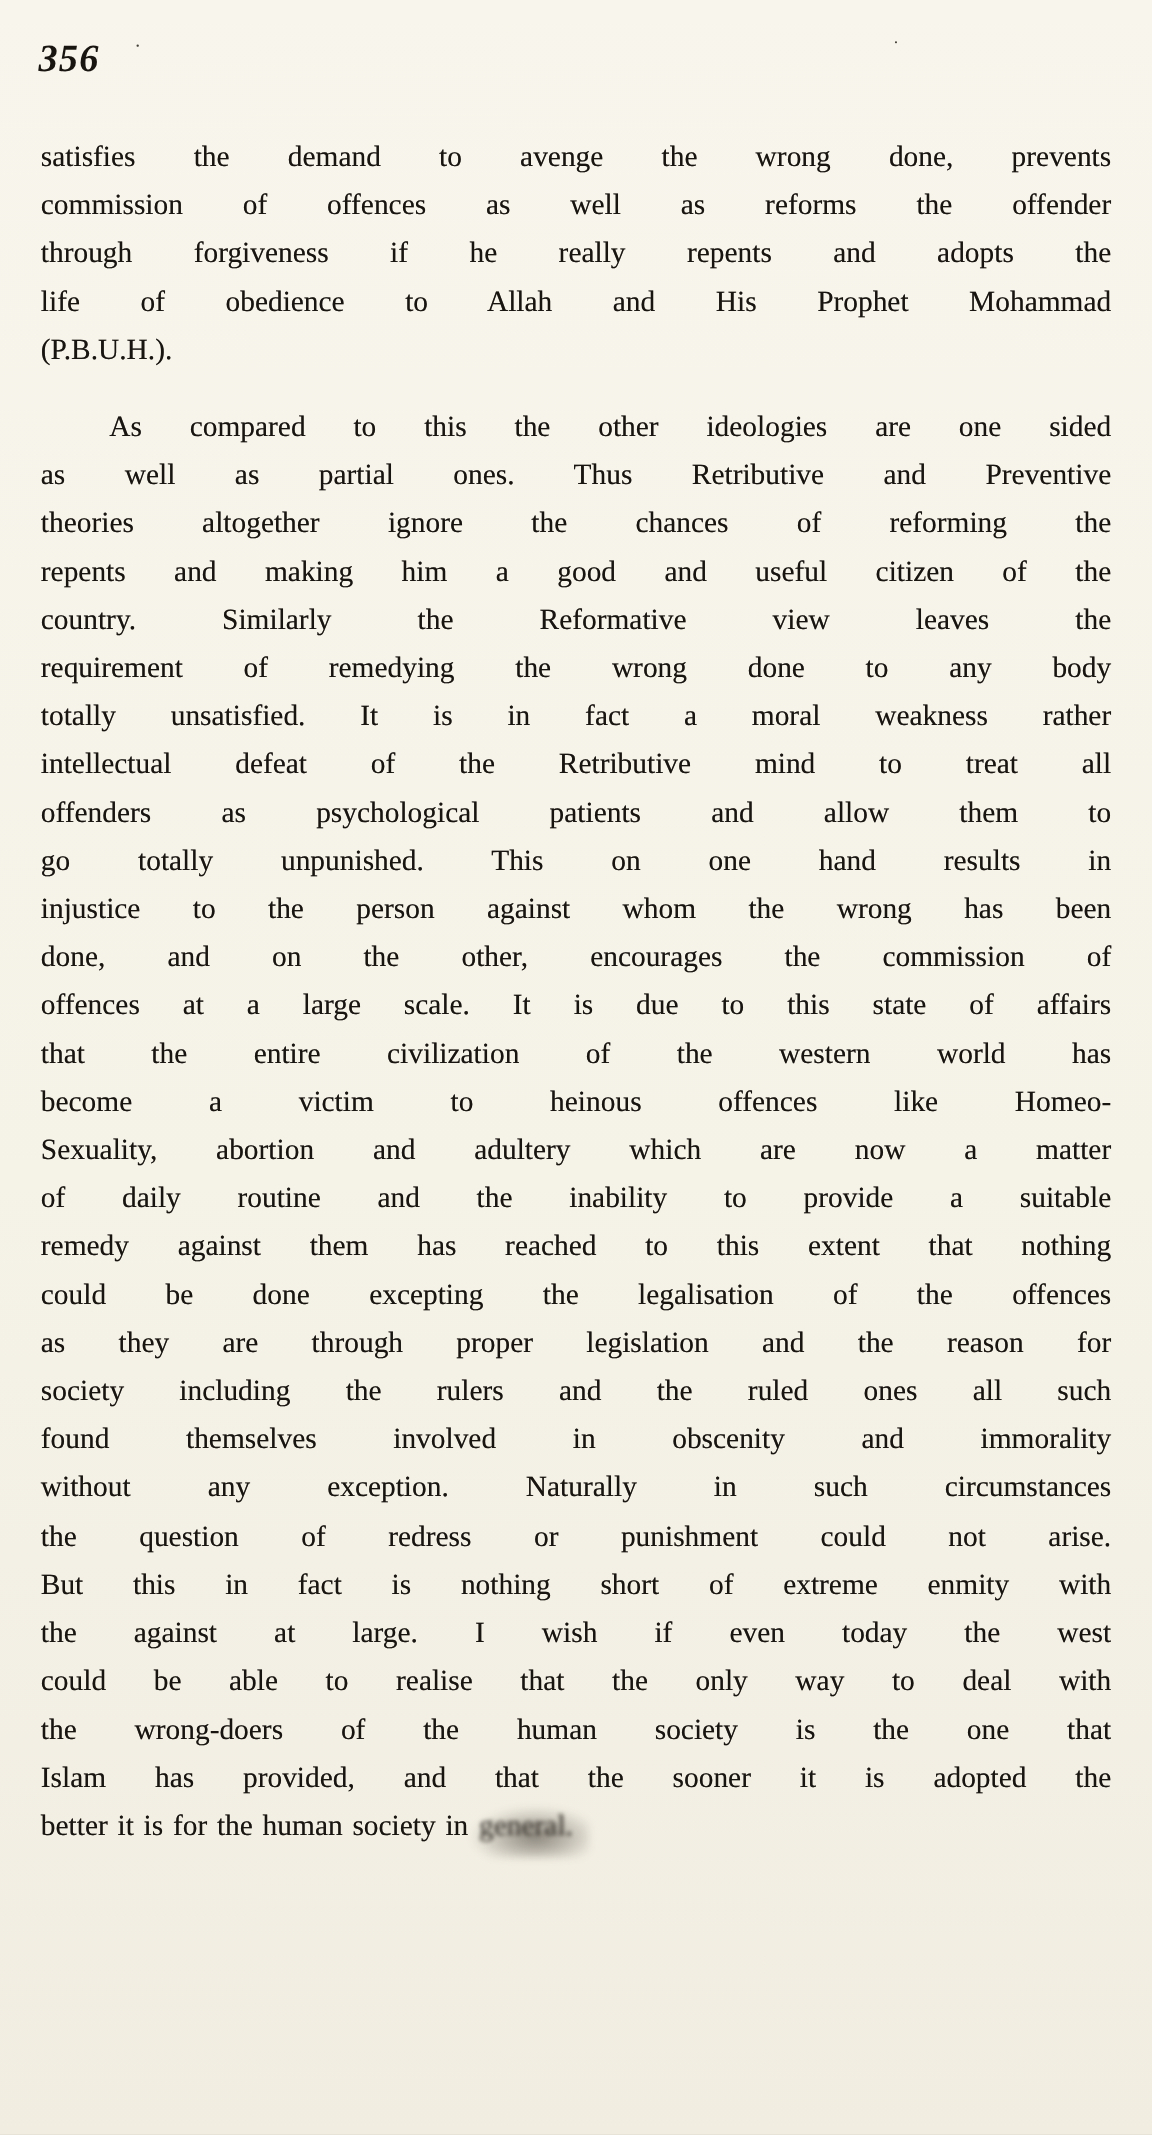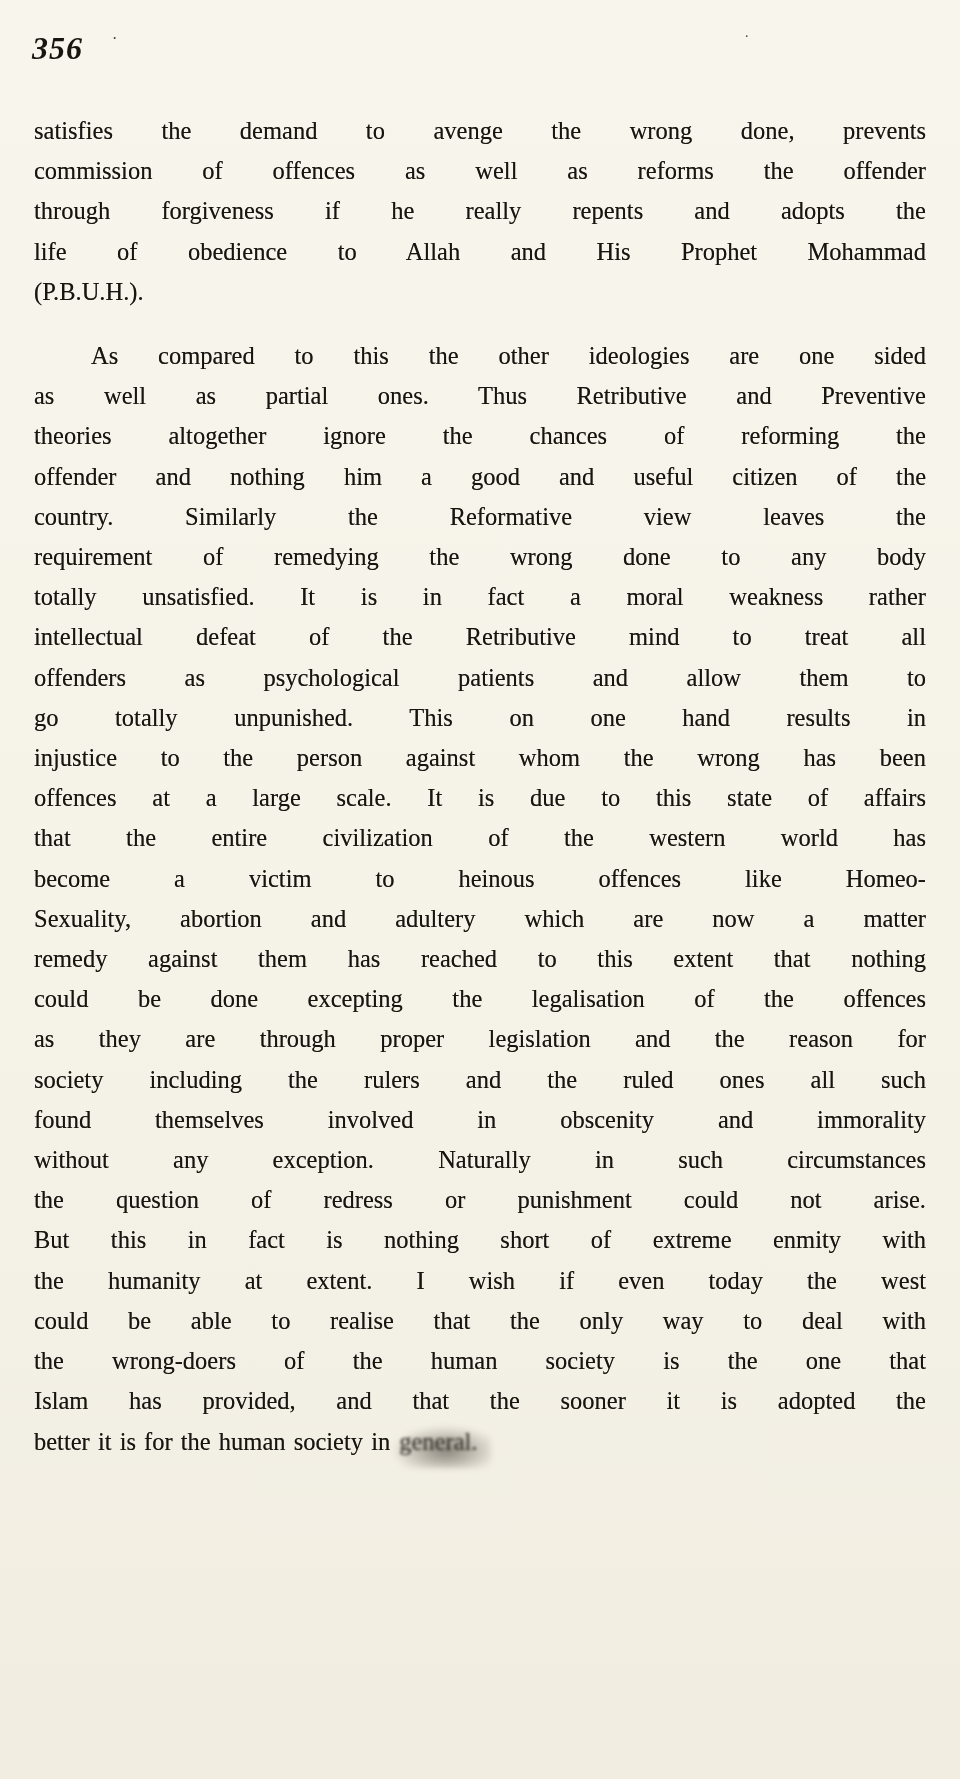--- a/index.html
+++ b/index.html
@@ -99,41 +99,43 @@
       <div class="line">commission of offences as well as reforms the offender</div>
       <div class="line">through forgiveness if he really repents and adopts the</div>
       <div class="line">life of obedience to Allah and His Prophet Mohammad</div>
       <div class="line endp">(P.B.U.H.).</div>
     </section>
 
     <section class="paragraph para-2">
       <div class="line indent">As compared to this the other ideologies are one sided</div>
       <div class="line">as well as partial ones.  Thus Retributive and Preventive</div>
       <div class="line">theories altogether ignore the chances of reforming the</div>
-      <div class="line">offender and nothing him a good and useful citizen of the</div>
+      <div class="line">repents and making him a good and useful citizen of the</div>
       <div class="line">country. Similarly the Reformative view leaves the</div>
       <div class="line">requirement of remedying the wrong done to any body</div>
       <div class="line">totally unsatisfied.  It is in fact a moral weakness rather</div>
       <div class="line">intellectual defeat of the Retributive mind to treat all</div>
       <div class="line">offenders as psychological patients and allow them to</div>
       <div class="line">go totally unpunished.  This on one hand results in</div>
       <div class="line">injustice to the person against whom the wrong has been</div>
+      <div class="line">done, and on the other, encourages the commission of</div>
       <div class="line">offences at a large scale.  It is due to this state of affairs</div>
       <div class="line">that the entire civilization of the western world has</div>
       <div class="line">become a victim to heinous offences like Homeo-</div>
       <div class="line">Sexuality, abortion and adultery which are now a matter</div>
+      <div class="line">of daily routine and the inability to provide a suitable</div>
       <div class="line">remedy against them has reached to this extent that nothing</div>
       <div class="line">could be done excepting the legalisation of the offences</div>
       <div class="line">as they are through proper legislation and the reason for</div>
       <div class="line">society including the rulers and the ruled ones all such</div>
       <div class="line">found themselves involved in obscenity and immorality</div>
       <div class="line">without any exception.  Naturally in such circumstances</div>
       <div class="line">the question of redress or punishment could not arise.</div>
       <div class="line">But this in fact is nothing short of extreme enmity with</div>
-      <div class="line">the humanity at extent.  I wish if even today the west</div>
+      <div class="line">the against at large.  I wish if even today the west</div>
       <div class="line">could be able to realise that the only way to deal with</div>
       <div class="line">the wrong-doers of the human society is the one that</div>
       <div class="line">Islam has provided, and that the sooner it is adopted the</div>
       <div class="line endp">
         <span>better it is for the human society in</span><span class="smudge">general.</span>
       </div>
     </section>
 
   </main>
 

